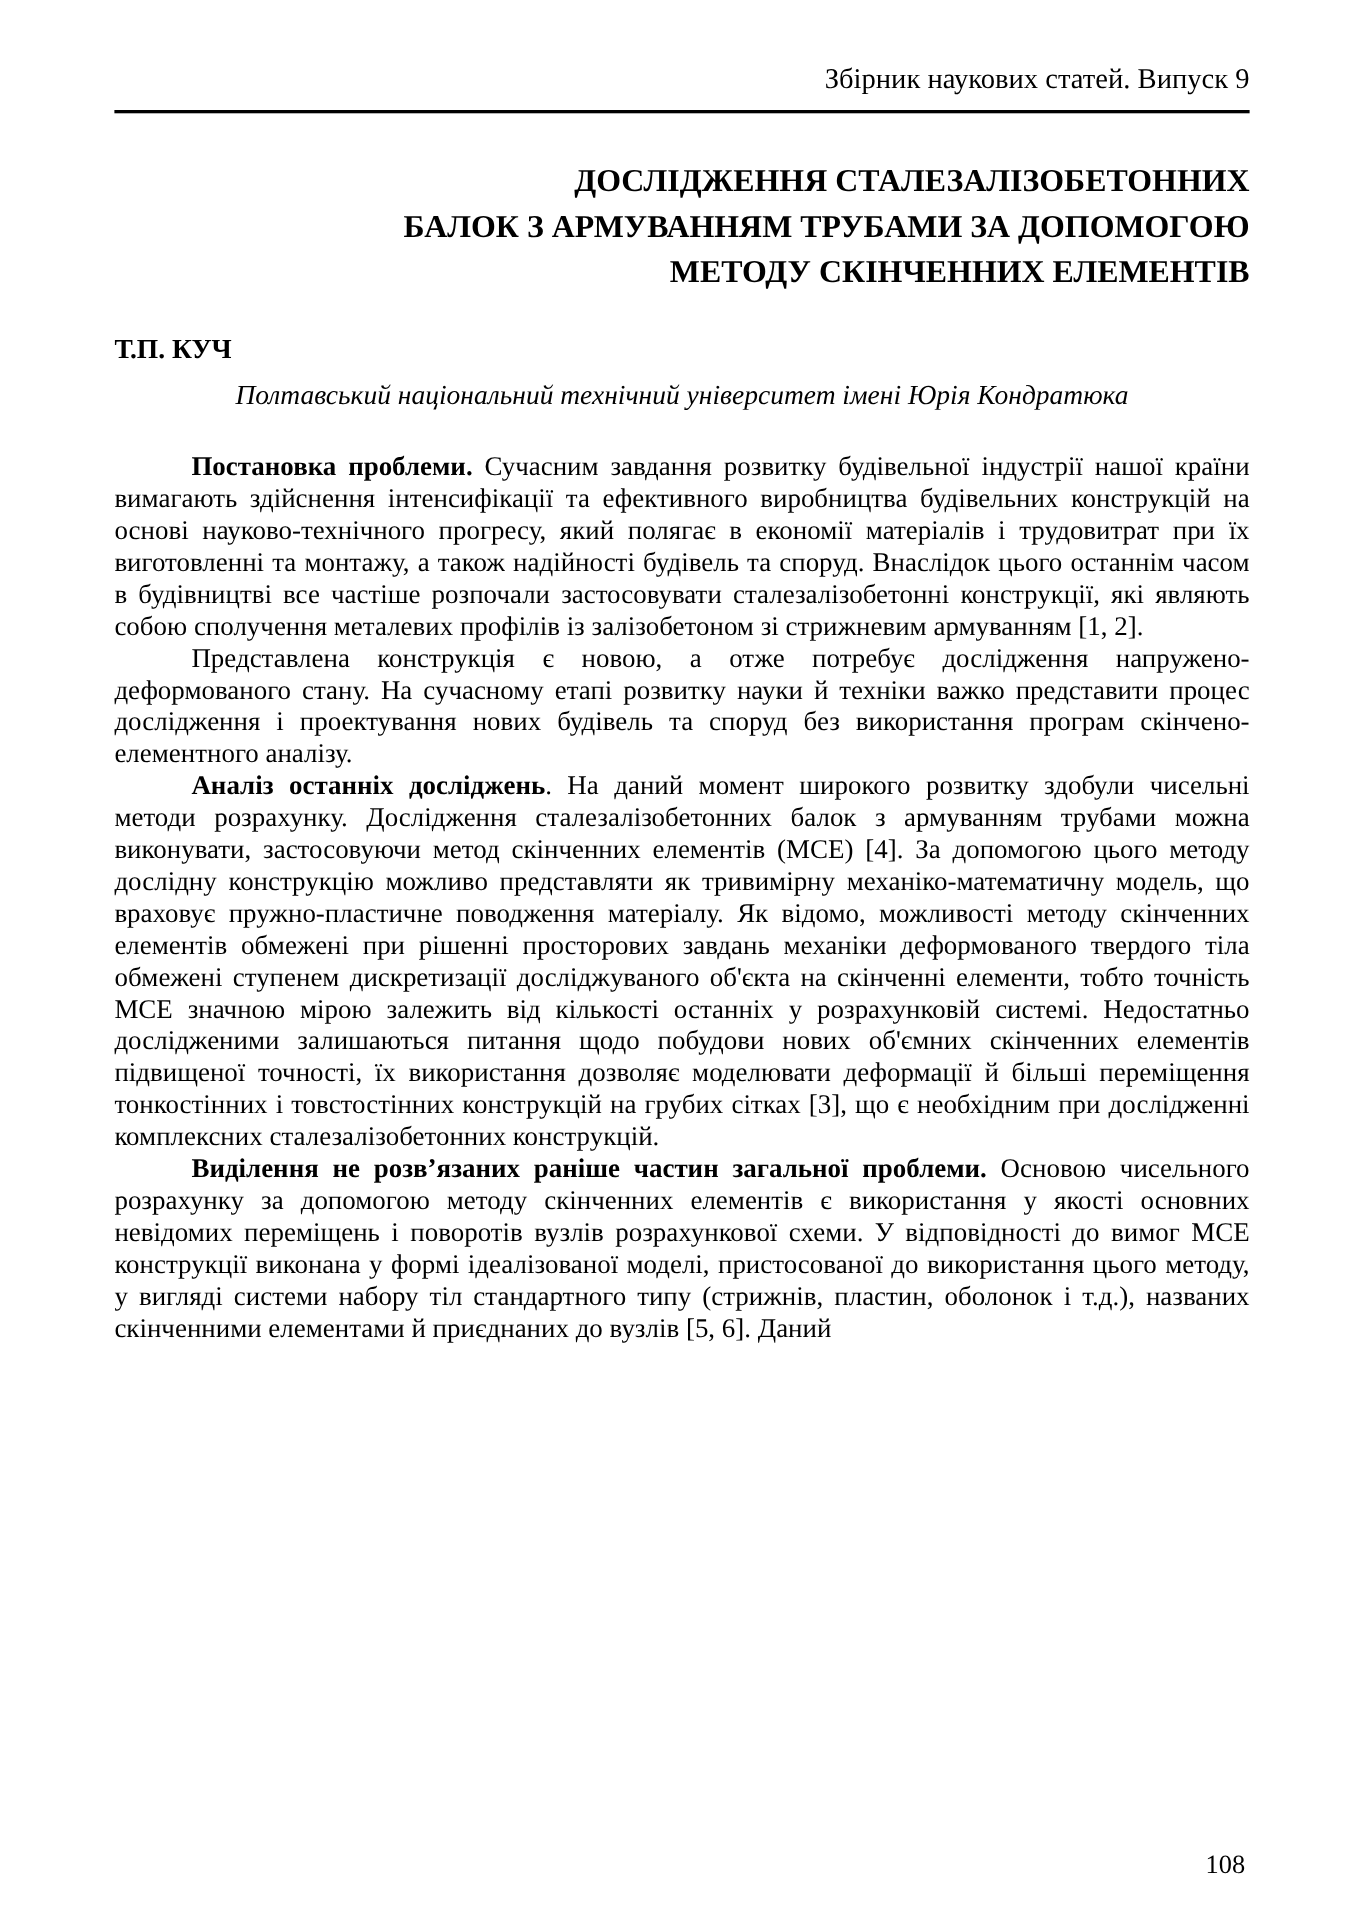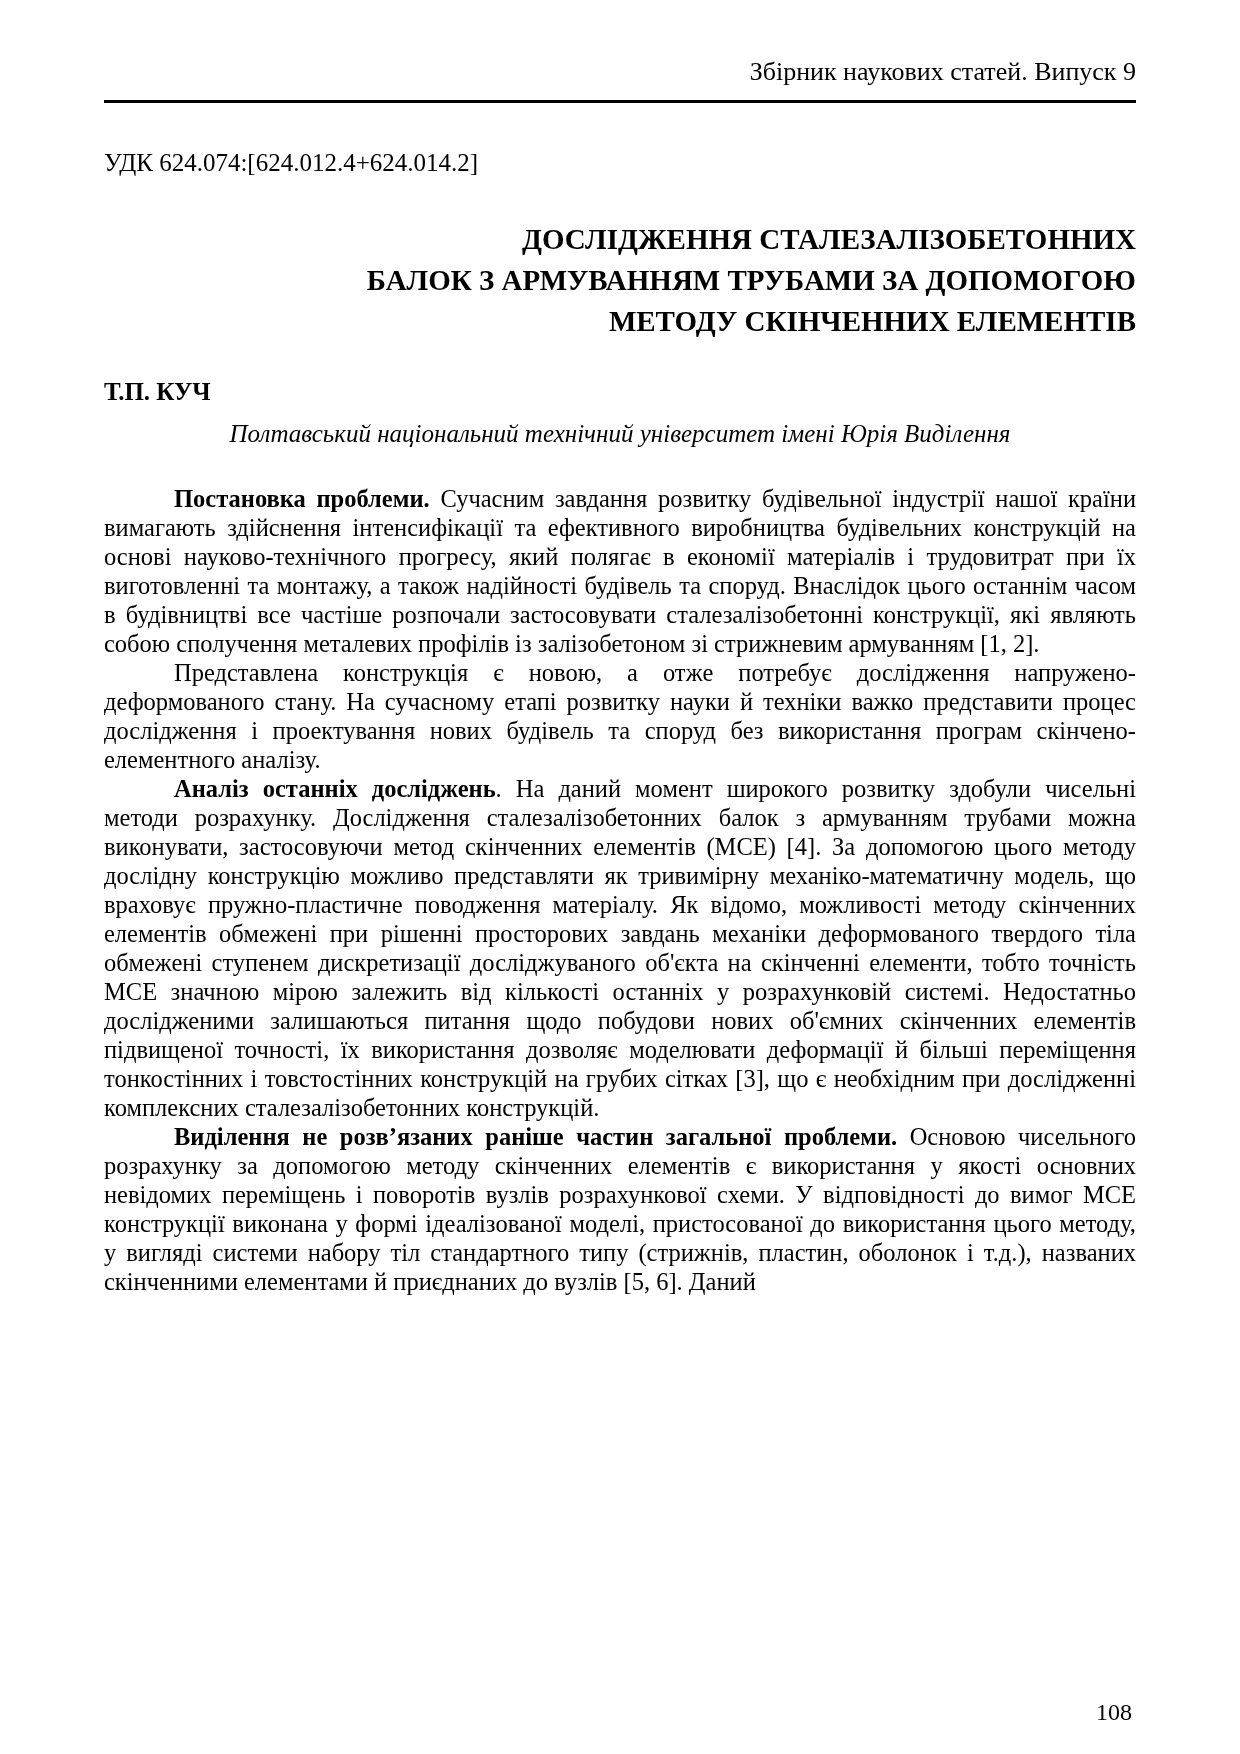--- a/index.html
+++ b/index.html
@@ -60,40 +60,39 @@
   }
   .article-body p {
     text-indent: 70px;
   }
   .lead {
     font-weight: bold;
   }
   .page-number {
     position: absolute;
     right: 108px;
-    bottom: 28px;
+    bottom: 44px;
     font-size: 24px;
   }
 </style>
 </head>
 <body>
 
 <div class="page">
 
   <div class="journal-header">Збірник наукових статей. Випуск 9</div>
 
-  <div class="udc">УДК 624.074:[624.012.4+624.014.2]</div>
 
   <h1 class="article-title">ДОСЛІДЖЕННЯ СТАЛЕЗАЛІЗОБЕТОННИХ
 БАЛОК З АРМУВАННЯМ ТРУБАМИ ЗА ДОПОМОГОЮ
 МЕТОДУ СКІНЧЕННИХ ЕЛЕМЕНТІВ</h1>
 
   <div class="author">Т.П. КУЧ</div>
 
-  <div class="affiliation">Полтавський національний технічний університет імені Юрія Виділення</div>
+  <div class="affiliation">Полтавський національний технічний університет імені Юрія Кондратюка</div>
 
   <div class="article-body">
 
     <p><span class="lead">Постановка проблеми.</span><span> Сучасним завдання розвитку будівельної індустрії нашої країни вимагають здійснення інтенсифікації та ефективного виробництва будівельних конструкцій на основі науково-технічного прогресу, який полягає в економії матеріалів і трудовитрат при їх виготовленні та монтажу, а також надійності будівель та споруд. Внаслідок цього останнім часом в будівництві все частіше розпочали застосовувати сталезалізобетонні конструкції, які являють собою сполучення металевих профілів із залізобетоном зі стрижневим армуванням [1, 2].</span></p>
 
     <p><span class="lead"></span><span>Представлена конструкція є новою, а отже потребує дослідження напружено-деформованого стану. На сучасному етапі розвитку науки й техніки важко представити процес дослідження і проектування нових будівель та споруд без використання програм скінчено-елементного аналізу.</span></p>
 
     <p><span class="lead">Аналіз останніх досліджень</span><span>. На даний момент широкого розвитку здобули чисельні методи розрахунку. Дослідження сталезалізобетонних балок з армуванням трубами можна виконувати, застосовуючи метод скінченних елементів (МСЕ) [4]. За допомогою цього методу дослідну конструкцію можливо представляти як тривимірну механіко-математичну модель, що враховує пружно-пластичне поводження матеріалу. Як відомо, можливості методу скінченних елементів обмежені при рішенні просторових завдань механіки деформованого твердого тіла обмежені ступенем дискретизації досліджуваного об'єкта на скінченні елементи, тобто точність МСЕ значною мірою залежить від кількості останніх у розрахунковій системі. Недостатньо дослідженими залишаються питання щодо побудови нових об'ємних скінченних елементів підвищеної точності, їх використання дозволяє моделювати деформації й більші переміщення тонкостінних і товстостінних конструкцій на грубих сітках [3], що є необхідним при дослідженні комплексних сталезалізобетонних конструкцій.</span></p>
 
     <p><span class="lead">Виділення не розв’язаних раніше частин загальної проблеми.</span><span> Основою чисельного розрахунку за допомогою методу скінченних елементів є використання у якості основних невідомих переміщень і поворотів вузлів розрахункової схеми. У відповідності до вимог МСЕ конструкції виконана у формі ідеалізованої моделі, пристосованої до використання цього методу, у вигляді системи набору тіл стандартного типу (стрижнів, пластин, оболонок і т.д.), названих скінченними елементами й приєднаних до вузлів [5, 6]. Даний</span></p>

